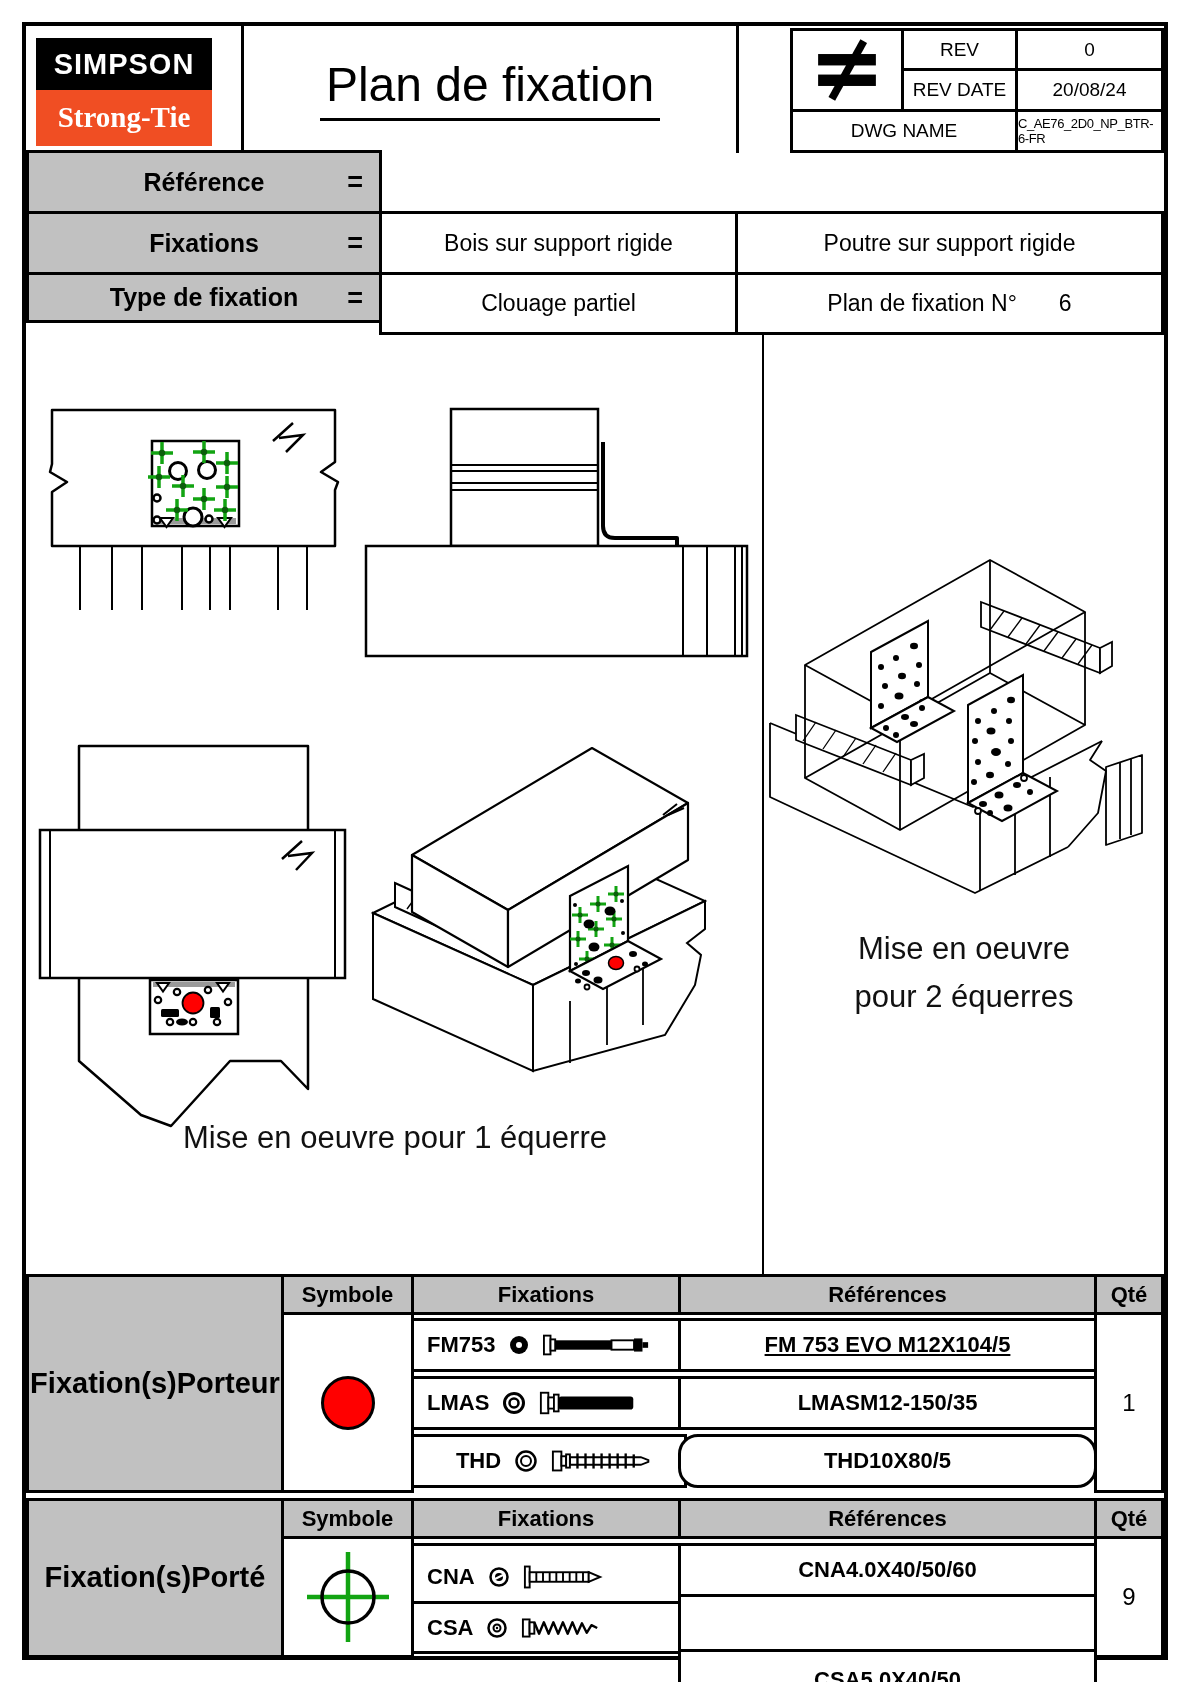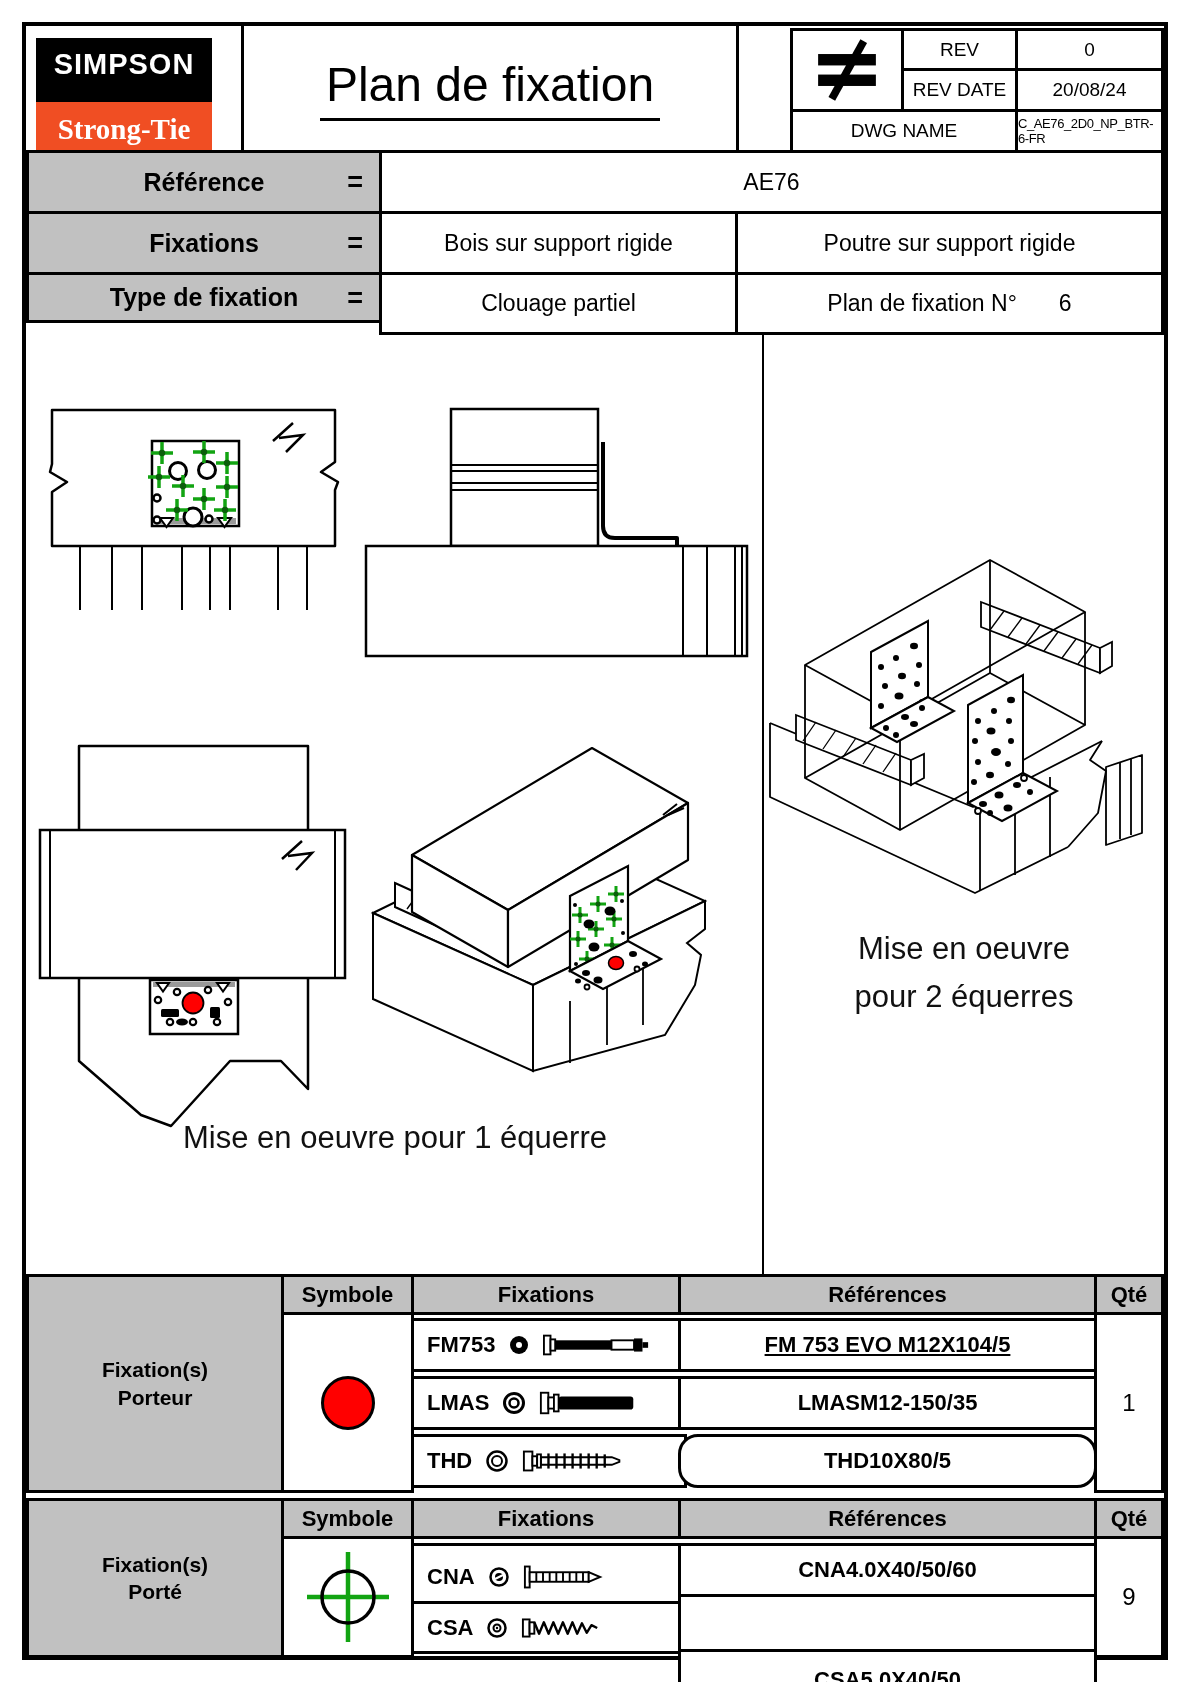--- a/index.html
+++ b/index.html
@@ -8,40 +8,40 @@
     position: relative; width: 1190px; height: 1682px; background: #fff;
     font-family: "Liberation Sans", sans-serif; color: #000; overflow: hidden;
   }
   .frame { position:absolute; left:22px; top:22px; width:1146px; height:1638px; border:4px solid #000; }
   .cell { position:absolute; border:3px solid #000; display:flex; align-items:center; justify-content:center; background:#fff; }
   .gray { background: var(--table-header-gray, #c1c1c1); }
   .vline { position:absolute; width:0; border-left:3px solid #000; }
 
   
   .logo { position:absolute; left:36px; top:38px; width:176px; }
-  .logo-top { background:#000; color:#fff; font-weight:bold; font-size:29px; letter-spacing:1px; text-align:center; padding:10px 0 21px; }
+  .logo-top { background:#000; color:#fff; font-weight:bold; font-size:29px; letter-spacing:1px; text-align:center; padding:10px 0 9px; }
   .logo-bot { background: var(--logo-orange, #F04E23); color:#fff; font-weight:bold; font-size:29px; text-align:center; padding:11px 16px 12px; font-family:"Liberation Serif", serif; }
   .logo-r { position:absolute; right:-2px; bottom:-14px; font-size:10px; color:#555; }
   .title-wrap { position:absolute; left:246px; top:30px; width:488px; height:118px; display:flex; align-items:center; justify-content:center; }
   .title-wrap span { font-size:48px; border-bottom:3px solid #000; padding:0 6px 6px; }
   .hdr-sm { font-size:19px; }
 
   
   .eq { position:absolute; right:16px; top:50%; transform:translateY(-50%); font-weight:bold; font-size:27px; }
   .info-label { font-weight:bold; font-size:25px; }
   .info-val { font-size:23px; }
 
   
   .divider { position:absolute; left:762px; top:332px; height:942px; width:0; border-left:2px solid #000; }
   .caption { position:absolute; text-align:center; font-size:31px; color:#111; }
   svg.draw { position:absolute; overflow:visible; }
 
   
   .tbl-head { font-weight:bold; font-size:22px; }
-  .group-label { font-weight:bold; font-size:21px; line-height:1.3; text-align:center; flex-direction:column; }
+  .group-label { font-weight:bold; font-size:29px; line-height:1.3; text-align:center; flex-direction:row; }
   .fx-row { justify-content:flex-start; padding-left:13px; gap:13px; }
   .fx-name { font-weight:bold; font-size:22px; white-space:nowrap; }
   .ref-cell { font-weight:bold; font-size:22px; }
   .qty-cell { font-size:24px; }
   .red-dot { width:54px; height:54px; border-radius:50%; background:var(--symbol-red,#FF0000); border:3px solid #000; }
 </style>
 </head>
 <body>
 
 <div id="page">
@@ -69,21 +69,20 @@
   <div class="cell hdr-sm" style="left:1015px; top:28px; width:149px; height:43px;">0</div>
   <div class="cell hdr-sm" style="left:901px; top:68px; width:117px; height:44px;">REV DATE</div>
   <div class="cell hdr-sm" style="left:1015px; top:68px; width:149px; height:44px;">20/08/24</div>
   <div class="cell hdr-sm" style="left:790px; top:109px; width:228px; height:44px;">DWG NAME</div>
   <div class="cell" style="left:1015px; top:109px; width:149px; height:44px; font-size:13px; letter-spacing:-0.4px;">C_AE76_2D0_NP_BTR-6-FR</div>
 
   <div class="cell gray" style="left:26px; top:150px; width:356px; height:64px;">
     <span class="info-label">Référence</span>
     <span class="eq">=</span>
   </div>
-  <div class="cell info-val" style="left:379px; top:150px; width:785px; height:64px;">AE76</div>
 
   <div class="cell gray" style="left:26px; top:211px; width:356px; height:64px;">
     <span class="info-label">Fixations</span>
     <span class="eq">=</span>
   </div>
   <div class="cell info-val" style="left:379px; top:211px; width:359px; height:64px;">Bois sur support rigide</div>
   <div class="cell info-val" style="left:735px; top:211px; width:429px; height:64px;">Poutre sur support rigide</div>
 
   <div class="cell gray" style="left:26px; top:272px; width:356px; height:51px;">
     <span class="info-label">Type de fixation</span>
@@ -384,21 +383,21 @@
     </svg>
     <svg width="112" height="30" viewBox="0 0 120 30">
       <rect x="2" y="4" width="8" height="22" fill="#fff" stroke="#000" stroke-width="2"></rect>
       <rect x="10" y="9" width="6" height="12" fill="#fff" stroke="#000" stroke-width="2"></rect>
       <rect x="16" y="6" width="5" height="18" fill="#fff" stroke="#000" stroke-width="2"></rect>
       <rect x="21" y="8" width="80" height="14" rx="3" fill="#000"></rect>
     </svg>
   </div>
   <div class="cell ref-cell" style="left:678px; top:1376px; width:419px; height:54px;">LMASM12-150/35</div>
 
-  <div class="cell fx-row" style="left:411px; top:1434px; width:276px; height:54px;">
+  <div class="cell fx-row" style="left:411px; top:1434px; width:276px; height:54px;justify-content:center;">
     <span class="fx-name">THD</span>
     <svg width="24" height="24" viewBox="-12 -12 24 24">
       <circle r="9.5" fill="none" stroke="#000" stroke-width="2.5"></circle>
         <circle r="5" fill="none" stroke="#000" stroke-width="2"></circle>
     </svg>
     <svg width="104" height="30" viewBox="0 0 110 30">
       <rect x="2" y="5" width="9" height="20" fill="#fff" stroke="#000" stroke-width="2"></rect>
       <rect x="11" y="10" width="5" height="10" fill="#fff" stroke="#000" stroke-width="2"></rect>
       <rect x="16" y="8" width="4" height="14" fill="#fff" stroke="#000" stroke-width="2"></rect>
       <path d="M20,11 H95 L103,14 V16 L95,19 H20 Z" fill="none" stroke="#000" stroke-width="2"></path>

